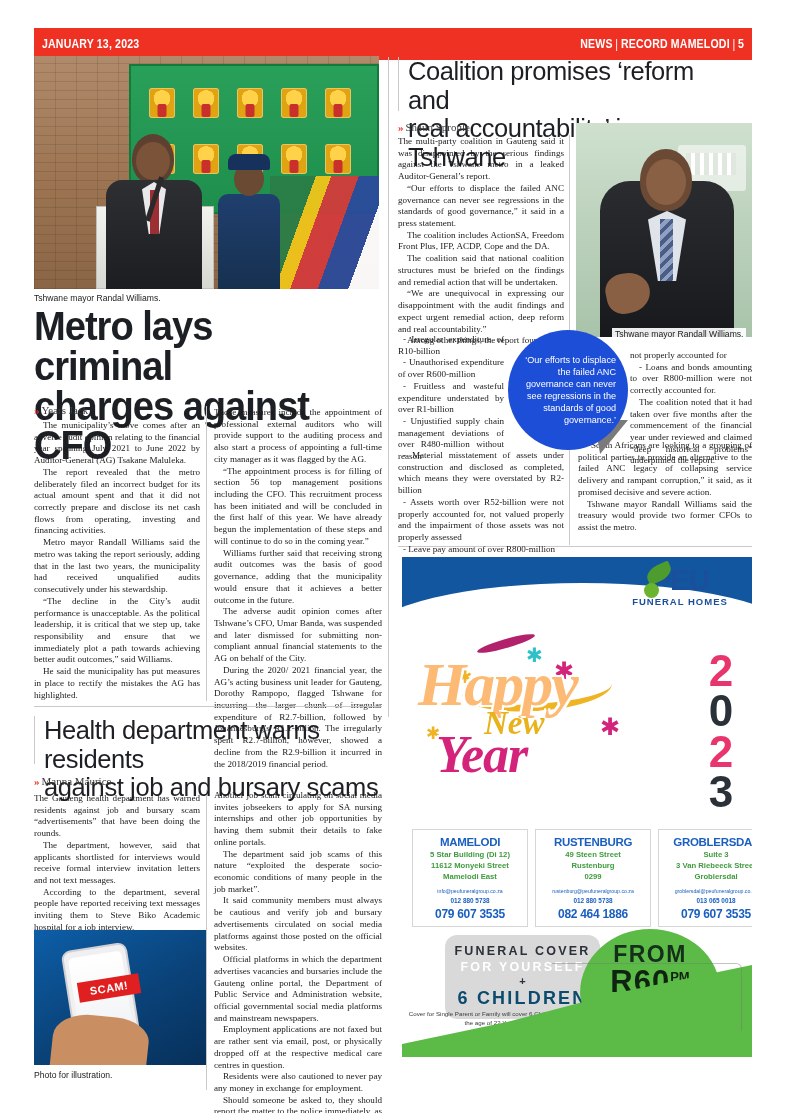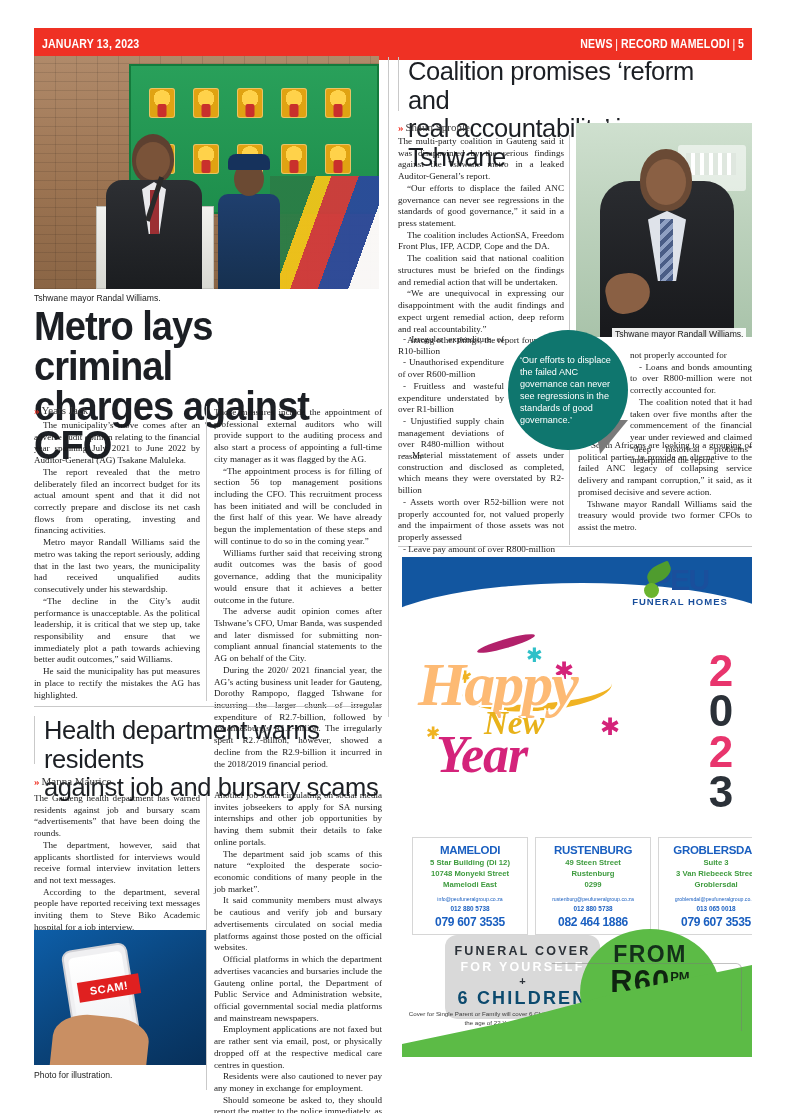--- a/index.html
+++ b/index.html
@@ -186,23 +186,23 @@
     border-radius:40% 50% 50% 40%; background:#8a6044; transform:rotate(-12deg);
   }
   .cap-mayor {
     position:absolute; left:612px; top:328px;
     background:rgba(255,255,255,.92); padding:1px 3px;
   }
 
   
   .quote-bubble {
     position:absolute; left:508px; top:330px; width:120px; height:120px;
-    background:#0f766e; border-radius:50%;
+    background:#1d4ed8; border-radius:50%;
     color:#fff; font-family:"Liberation Sans", sans-serif;
-    font-size:9.1px; line-height:1.33; text-align:left;
+    font-size:9.1px; line-height:1.33; text-align:right;
     display:flex; align-items:center; justify-content:center;
     padding:10px 12px; z-index:5;
   }
   .quote-tail {
     position:absolute; left:594px; top:420px; width:34px; height:34px;
     background:#7a7a7a; z-index:4;
     clip-path: polygon(0 0, 100% 0, 18% 100%);
   }
 
   
@@ -308,21 +308,21 @@
     font-weight:bold; font-size:44px; line-height:.92;
     letter-spacing:-2px; text-align:center;
   }
   .ad-year span { display:block; }
   .y2a { color:#e8356d; }
   .y0  { color:#2b3138; }
   .y2b { color:#e8356d; }
   .y3  { color:#2b3138; }
 
   .ad-branches {
-    position:absolute; left:10px; top:280px; width:362px;
+    position:absolute; left:10px; top:272px; width:362px;
     display:flex; gap:7px;
   }
   .branch {
     flex:1; border:1px solid #d6d6d6; padding:6px 2px 5px;
     text-align:center; font-family:"Liberation Sans", sans-serif;
     background:#fff;
   }
   .branch .b-name { font-size:11.5px; font-weight:bold; color:#1a5fc0; letter-spacing:-.3px; }
   .branch .b-addr { font-size:7.7px; font-weight:bold; color:#3f9b3f; line-height:1.42; margin-top:2px; }
   .branch .b-mail { font-size:5.2px; color:#1a5fc0; margin-top:5px; word-break:break-all; }
@@ -561,21 +561,21 @@
       <span class="y0">0</span>
       <span class="y2b">2</span>
       <span class="y3">3</span>
     </div>
 
     <div class="ad-branches">
       <div class="branch">
         <div class="b-name">MAMELODI</div>
         <div class="b-addr">
           <div>5 Star Building (Di 12)</div>
-          <div>10748 Monyeki Street</div>
+          <div>11612 Monyeki Street</div>
           <div>Mamelodi East</div>
         </div>
         <div class="b-mail">info@peufuneralgroup.co.za</div>
         <div class="b-tel">012 880 5738</div>
         <div class="b-cell">079 607 3535</div>
       </div>
       <div class="branch">
         <div class="b-name">RUSTENBURG</div>
         <div class="b-addr">
           <div>49 Steen Street</div>

